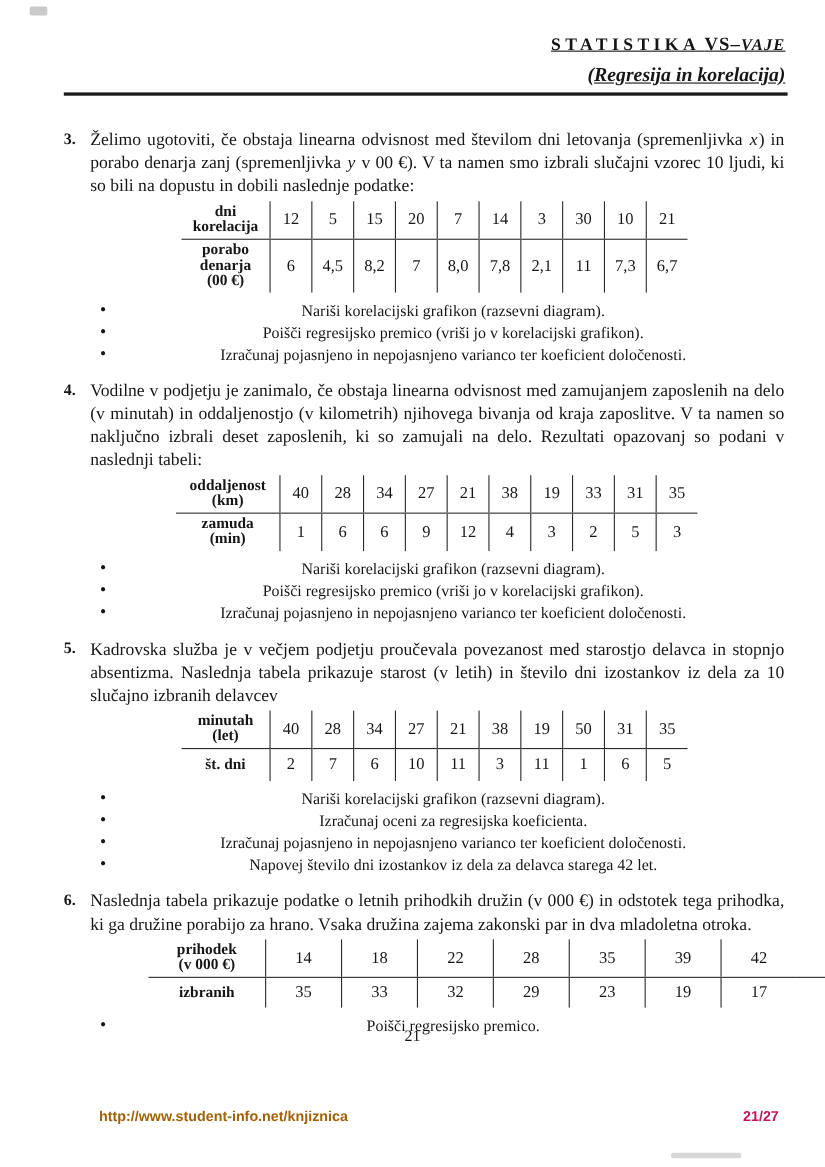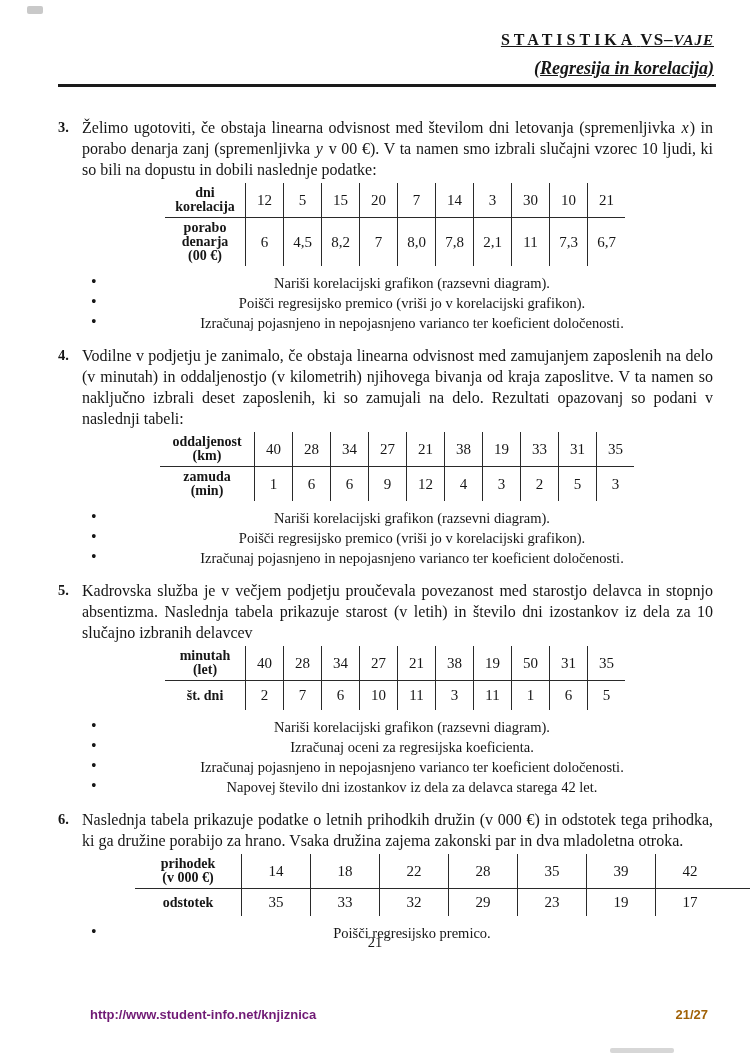--- a/index.html
+++ b/index.html
@@ -49,25 +49,25 @@
   ul.tasks li{
     font-size:14.5px; line-height:20px; padding-left:20px; position:relative;text-align:center;
   }
   ul.tasks li::before{
     content:"\2022"; position:absolute; left:0; top:-1px; font-size:16px;
   }
   
   .page-number{ position:absolute; top:934px; left:0; width:100%; text-align:center; font-size:14.5px; }
   .footer-url{
     position:absolute; left:90px; top:1007px;
-    font-family:"Liberation Sans","DejaVu Sans",sans-serif; font-weight:bold; font-size:13px; color:#701a75;
+    font-family:"Liberation Sans","DejaVu Sans",sans-serif; font-weight:bold; font-size:13px; color:#a16207;
   }
   .footer-pages{
     position:absolute; right:42px; top:1007px;
-    font-family:"Liberation Sans","DejaVu Sans",sans-serif; font-weight:bold; font-size:13px; color:#a16207;
+    font-family:"Liberation Sans","DejaVu Sans",sans-serif; font-weight:bold; font-size:13px; color:#be185d;
   }
   
   .artifact-tl{ position:absolute; left:27px; top:6px; width:16px; height:8px; background:#c9c9c9; border-radius:2px; }
   .artifact-br{ position:absolute; left:610px; top:1048px; width:64px; height:5px; background:#d7d7d7; border-radius:2px; }
 </style>
 </head>
 <body>
 
 <div class="page">
 
@@ -247,21 +247,21 @@
         <td class="c">18</td>
         <td class="c">22</td>
         <td class="c">28</td>
         <td class="c">35</td>
         <td class="c">39</td>
         <td class="c">42</td>
         <td class="ext"></td>
       </tr>
       <tr>
         <td class="lbl">
-          <div>odstotek</div>
+          <div>izbranih</div>
         </td>
         <td class="c">35</td>
         <td class="c">33</td>
         <td class="c">32</td>
         <td class="c">29</td>
         <td class="c">23</td>
         <td class="c">19</td>
         <td class="c">17</td>
         <td class="ext"></td>
       </tr>

